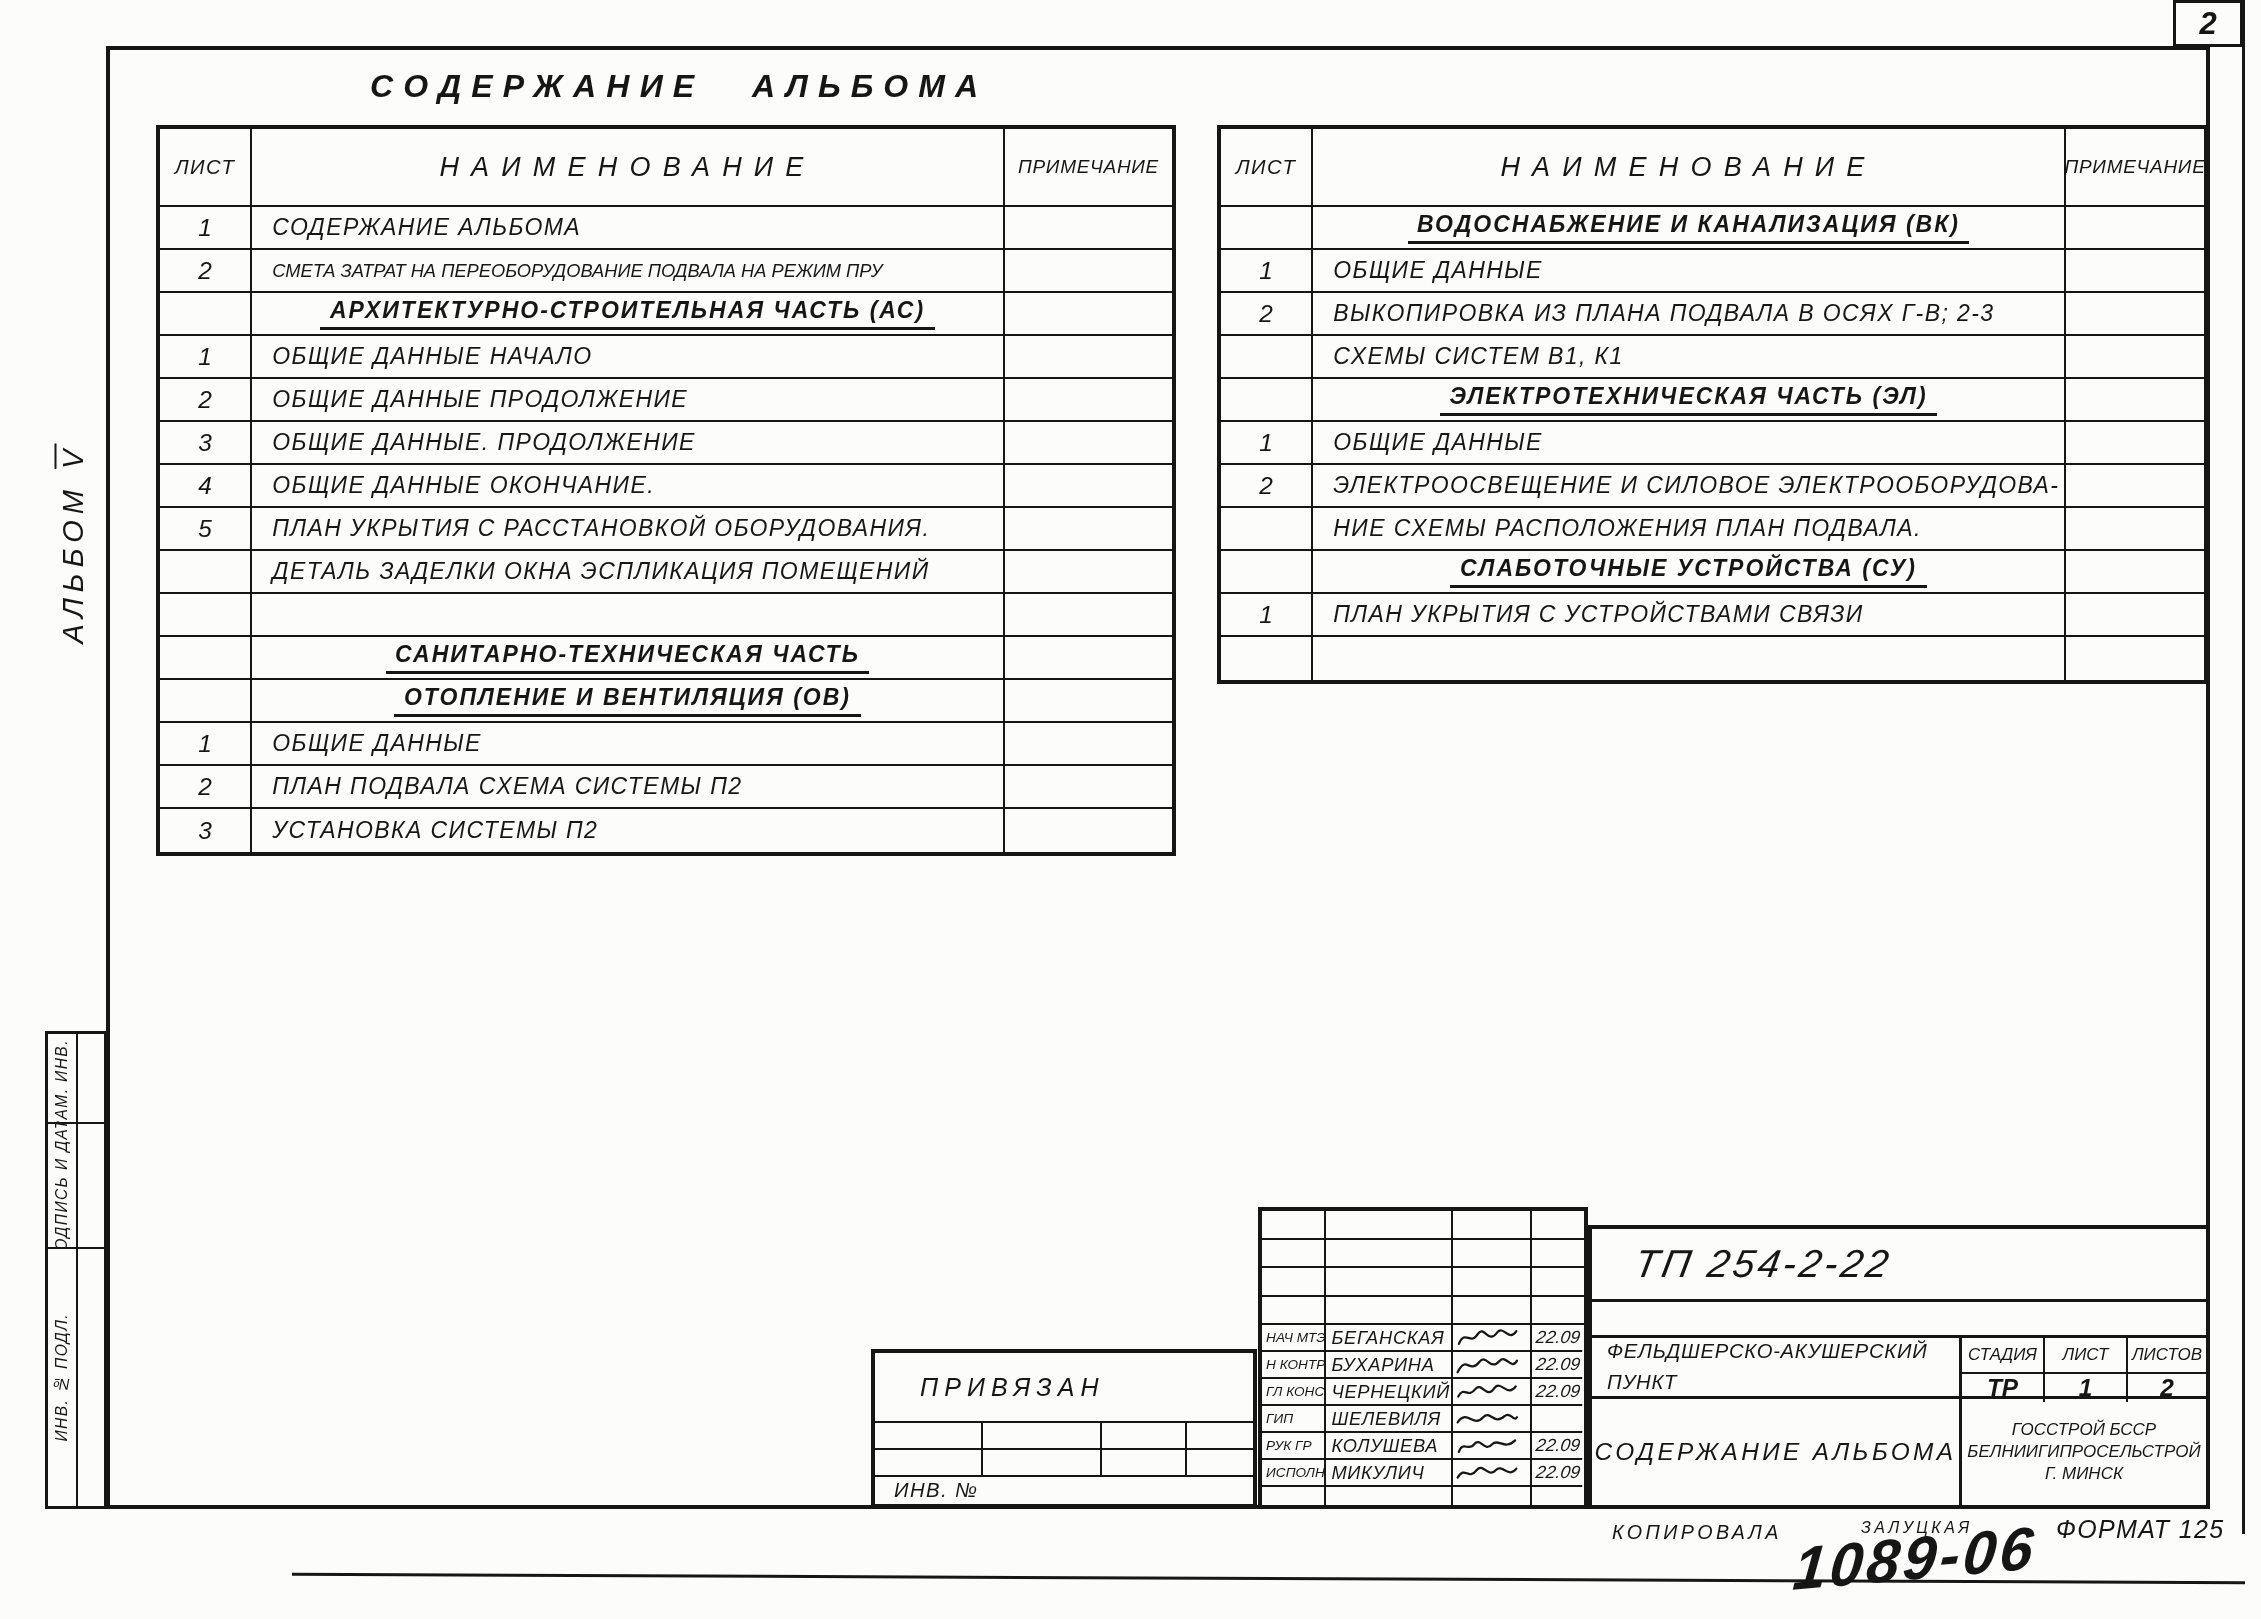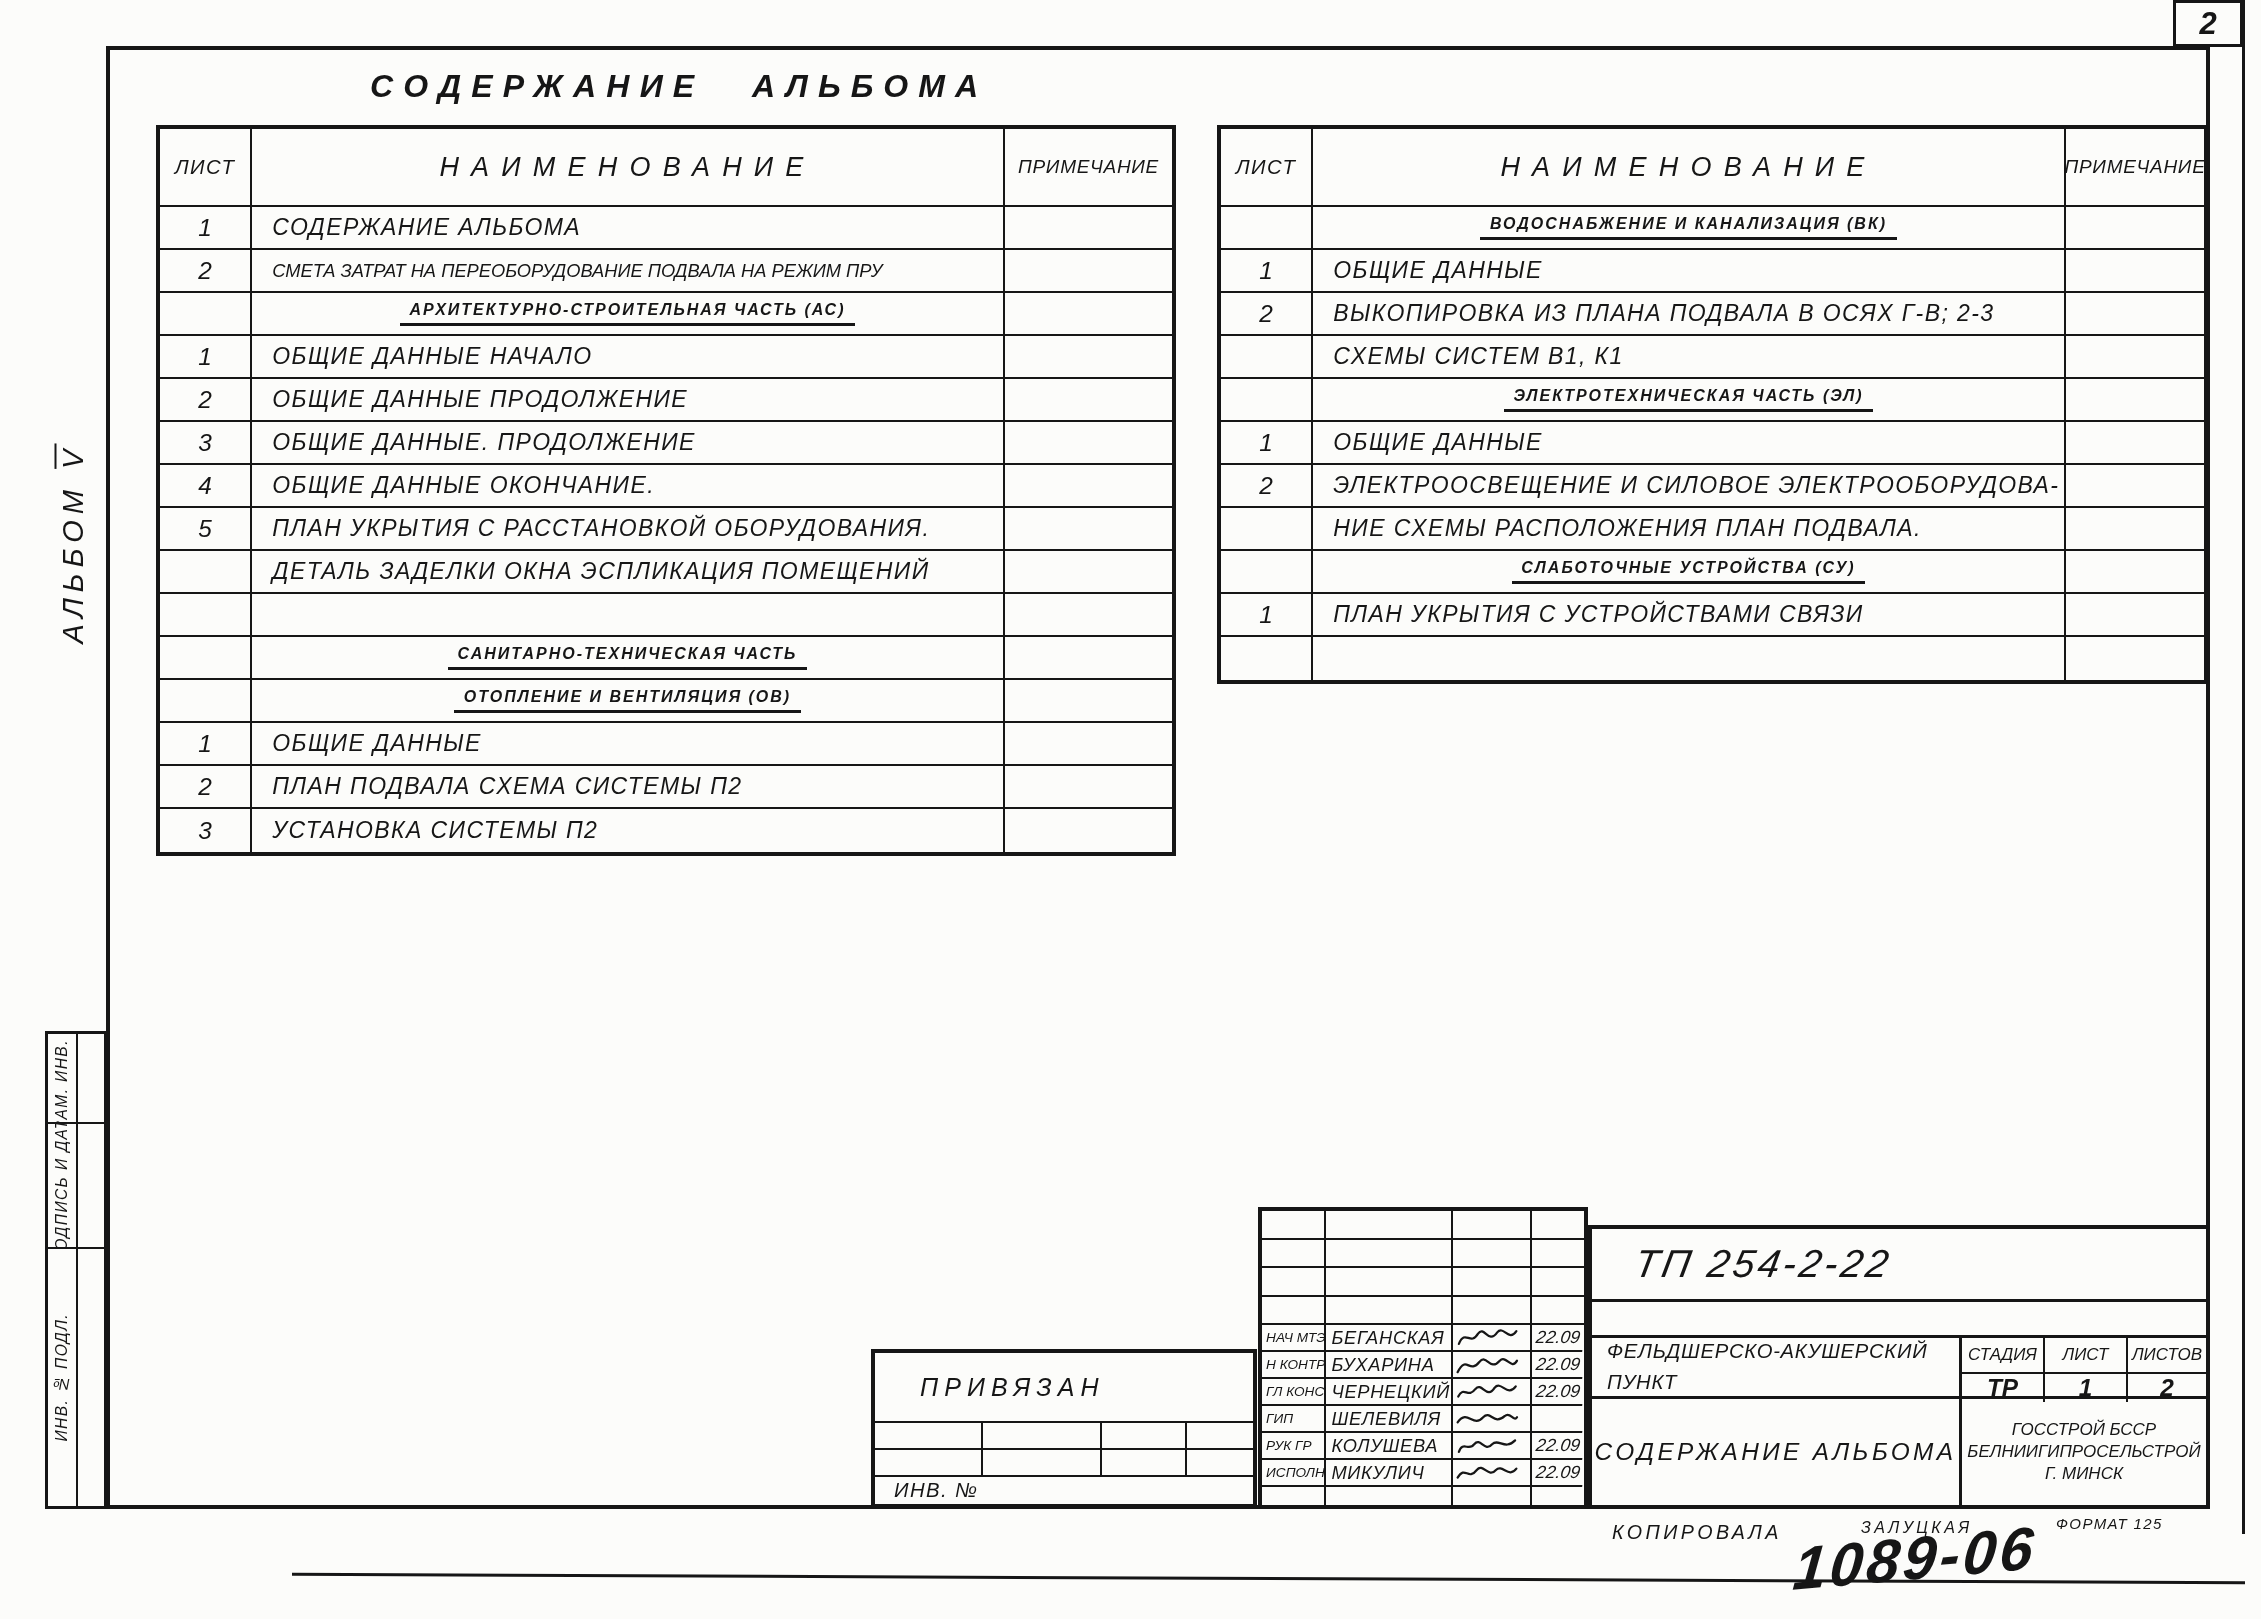--- a/index.html
+++ b/index.html
@@ -33,21 +33,21 @@
   .trow.thead { height:78px; }
   .trow:last-child { border-bottom:none; }
   .ltcols { grid-template-columns:92px 753px 1fr; }
   .rtcols { grid-template-columns:92px 753px 1fr; }
   .c { border-right:2.7px solid #161616; display:flex; align-items:center; overflow:hidden; }
   .c:last-child { border-right:none; }
   .c.num { justify-content:center; font-size:24.4px; }
   .c.name { padding:0 9.5px 0 20.3px; font-size:23px; letter-spacing:1.4px; white-space:nowrap; }
   .c.name.small { font-size:18.3px; letter-spacing:0; }
   .c.seccell { justify-content:center; padding:0; }
-  .sec { border-bottom:3.4px solid #161616; padding:0 9.5px 3.4px; font-size:16px; letter-spacing:2px; font-weight:bold; white-space:nowrap; }
+  .sec { border-bottom:3.4px solid #161616; padding:0 9.5px 3.4px; font-size:23px; letter-spacing:2px; font-weight:bold; white-space:nowrap; }
   .hc { justify-content:center; }
   .hc.h-sheet { font-size:20.3px; letter-spacing:1.4px; }
   .hc.h-name { font-size:27px; letter-spacing:12.2px; }
   .hc.h-note { font-size:19px; letter-spacing:0.7px; }
 
   
   .lstamp { left:45px; top:1031px; width:62px; height:478px; border:3.4px solid #161616;
             display:grid; grid-template-columns:30px 1fr; grid-template-rows:90px 125px 1fr; }
   .lstamp > div { border-right:2.7px solid #161616; border-bottom:2.7px solid #161616;
                   display:flex; align-items:center; justify-content:center; overflow:hidden; }
@@ -101,21 +101,21 @@
   .attach .r1 { height:70px; border-bottom:2.7px solid #161616; display:flex; align-items:center;
                 padding-left:45px; font-size:25px; letter-spacing:6.1px; }
   .attach .rg { height:27px; border-bottom:2.7px solid #161616; display:grid; grid-template-columns:108px 119px 85px 1fr; }
   .attach .rg > div { border-right:2.7px solid #161616; }
   .attach .rg > div:last-child { border-right:none; }
   .attach .r4 { flex:1; display:flex; align-items:center; padding-left:19px; font-size:20.3px; letter-spacing:1.4px; }
 
   
   .f-copied { left:1612px; top:1521px; font-size:19.7px; letter-spacing:3.4px; }
   .f-copiedby { left:1861px; top:1519px; font-size:16px; letter-spacing:3.4px; }
-  .f-format { left:2056px; top:1515px; font-size:15px; letter-spacing:1.4px; }
+  .f-format { left:2056px; top:1515px; font-size:25px; letter-spacing:1.4px; }
   .f-code { left:1793px; top:1524px; font-size:60px; letter-spacing:3.4px;
             transform:rotate(-5deg) skewX(-10deg); font-weight:bold; text-transform:none; }
 </style>
 </head>
 <body>
 
 <div class="sheet">
 
   <div class="abs frame"></div>
   <div class="abs outer-right"></div>

